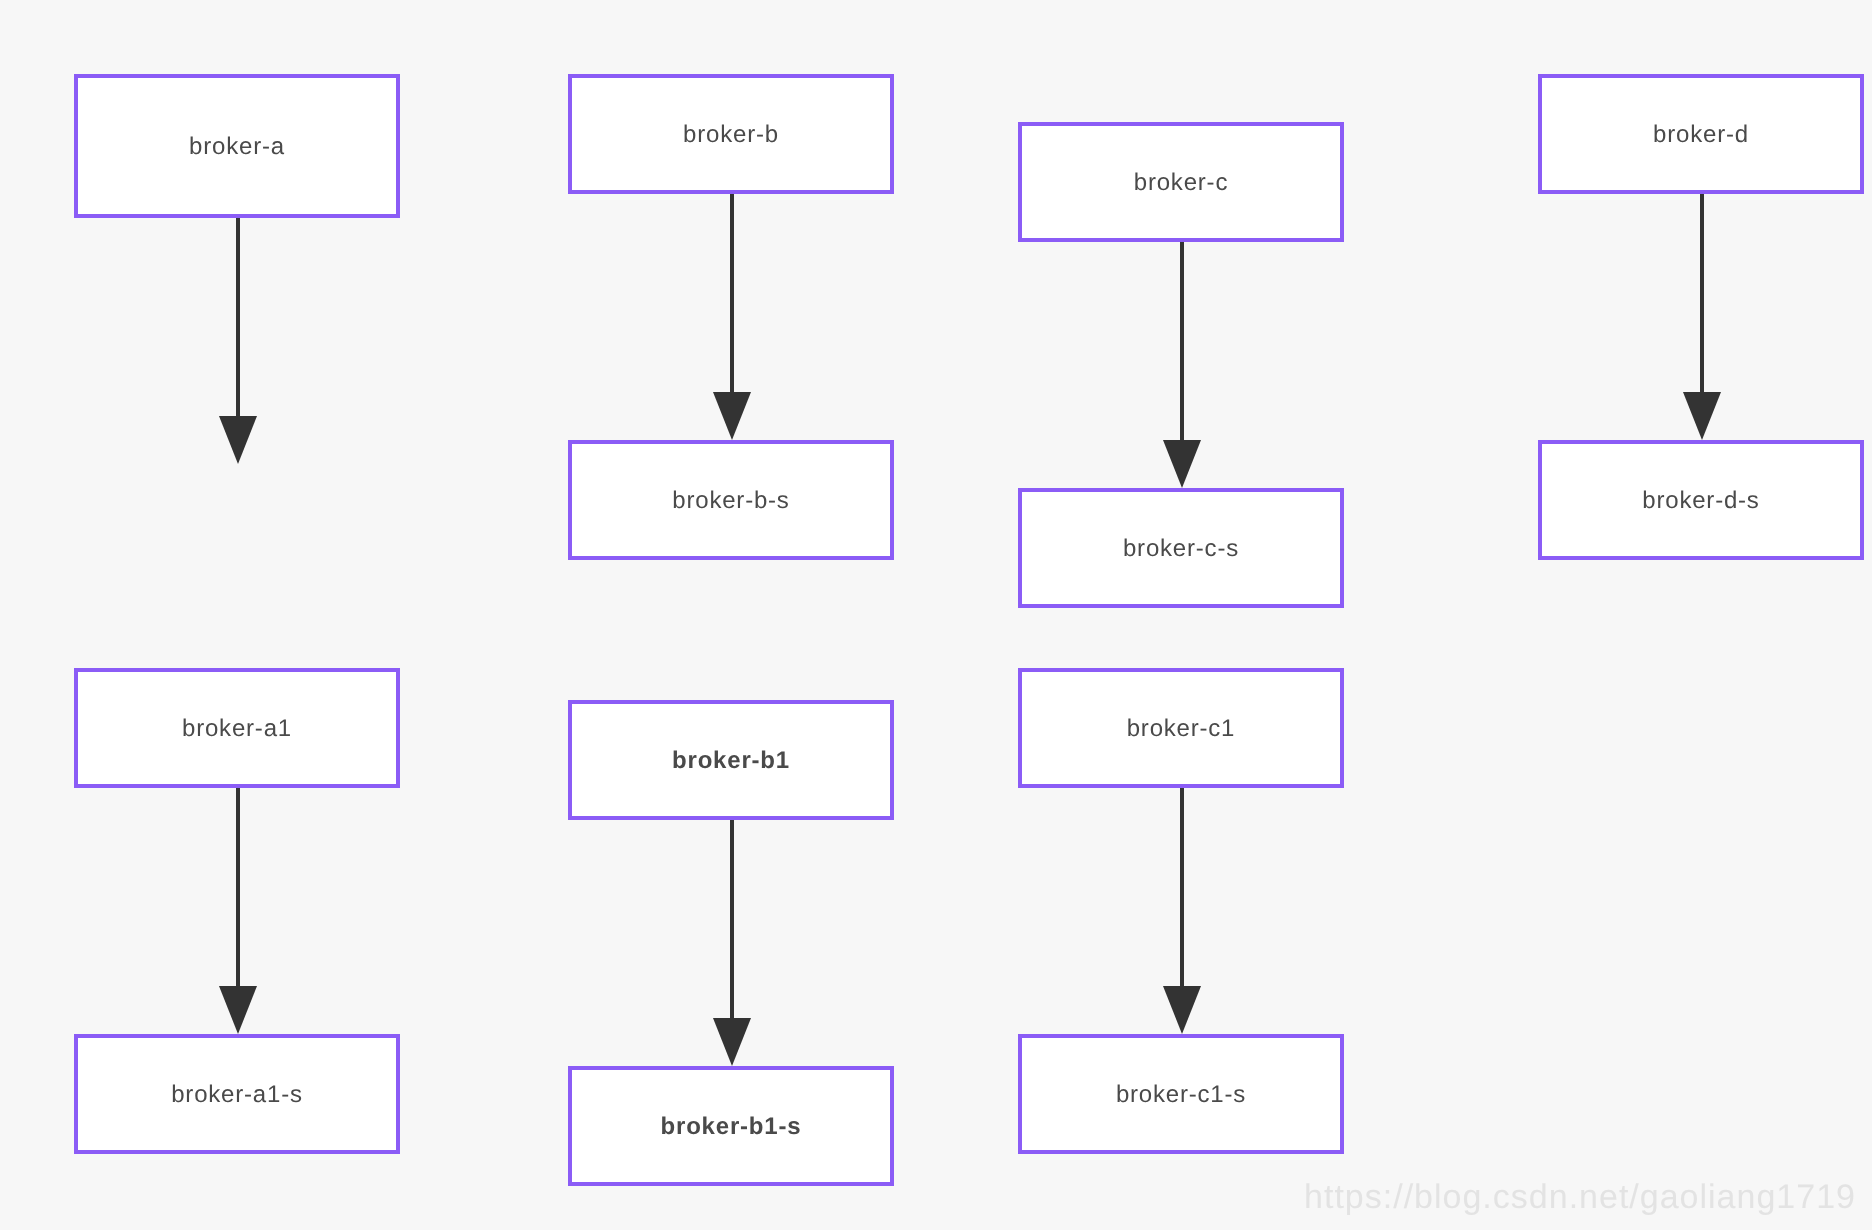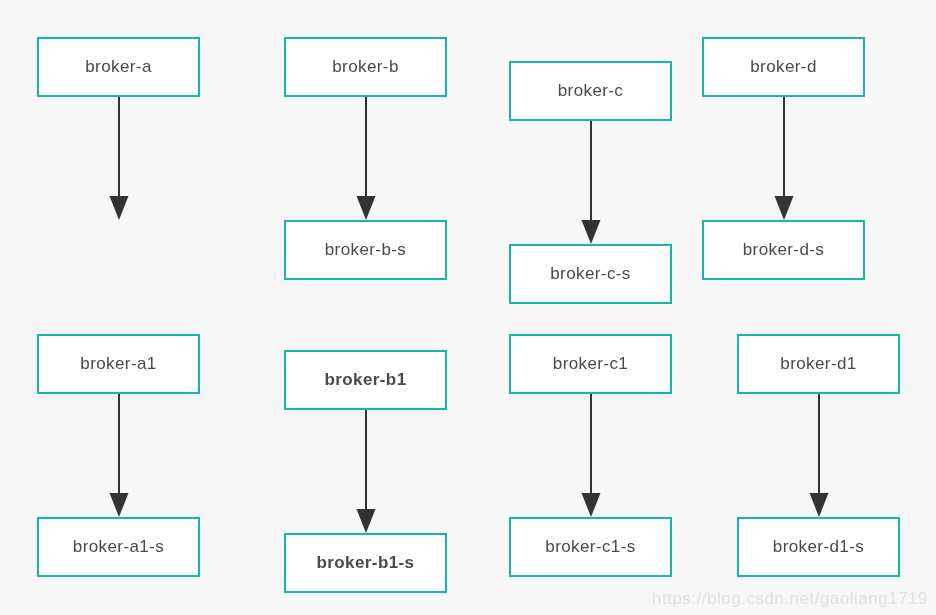--- a/index.html
+++ b/index.html
@@ -13,28 +13,28 @@
   }
   .diagram { position: absolute; inset: 0; }
   .pair {
     position: absolute;
     width: 163px;
     height: 243px;
     display: flex;
     flex-direction: column;
   }
   .node {
-    height: 60px;
+    height: 72px;
     box-sizing: border-box;
     background: #ffffff;
-    border: 2px solid #14b8a6;
+    border: 2px solid #8b5cf6;
     display: flex;
     align-items: center;
     justify-content: center;
-    font-size: 17px;
+    font-size: 12px;
     color: #4a4a4a;
     letter-spacing: 0.4px;
     white-space: nowrap;
   }
   .arrow {
     flex: 1;
     display: flex;
     justify-content: center;
     align-items: stretch;
   }
@@ -79,21 +79,21 @@
     <div class="node">broker-c</div>
     <div class="arrow">
       <svg width="24" height="123" viewBox="0 0 24 123">
         <line x1="12" y1="0" x2="12" y2="102" stroke="#333333" stroke-width="2"></line>
         <polygon points="12,123 2.5,99 21.5,99" fill="#333333"></polygon>
       </svg>
     </div>
     <div class="node">broker-c-s</div>
   </div>
 
-  <div class="pair" style="left:702px; top:37px;justify-content:center;">
+  <div class="pair" style="left:769px; top:37px;justify-content:center;">
     <div class="node">broker-d</div>
     <div class="arrow">
       <svg width="24" height="123" viewBox="0 0 24 123">
         <line x1="12" y1="0" x2="12" y2="102" stroke="#333333" stroke-width="2"></line>
         <polygon points="12,123 2.5,99 21.5,99" fill="#333333"></polygon>
       </svg>
     </div>
     <div class="node">broker-d-s</div>
   </div>
 
@@ -123,25 +123,15 @@
     <div class="node">broker-c1</div>
     <div class="arrow">
       <svg width="24" height="123" viewBox="0 0 24 123">
         <line x1="12" y1="0" x2="12" y2="102" stroke="#333333" stroke-width="2"></line>
         <polygon points="12,123 2.5,99 21.5,99" fill="#333333"></polygon>
       </svg>
     </div>
     <div class="node">broker-c1-s</div>
   </div>
 
-  <div class="pair" style="left:737px; top:334px;">
-    <div class="node">broker-d1</div>
-    <div class="arrow">
-      <svg width="24" height="123" viewBox="0 0 24 123">
-        <line x1="12" y1="0" x2="12" y2="102" stroke="#333333" stroke-width="2"></line>
-        <polygon points="12,123 2.5,99 21.5,99" fill="#333333"></polygon>
-      </svg>
-    </div>
-    <div class="node">broker-d1-s</div>
-  </div>
 
   <div class="watermark">https://blog.csdn.net/gaoliang1719</div>
 </div>
 
 </body></html>

